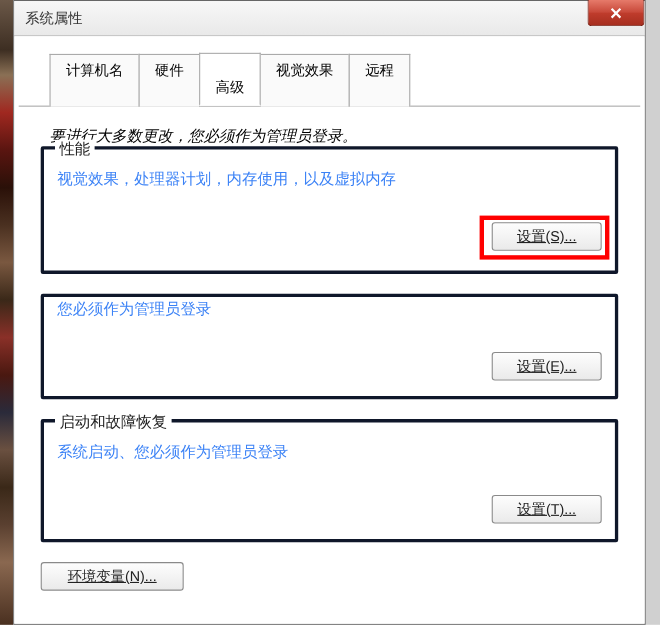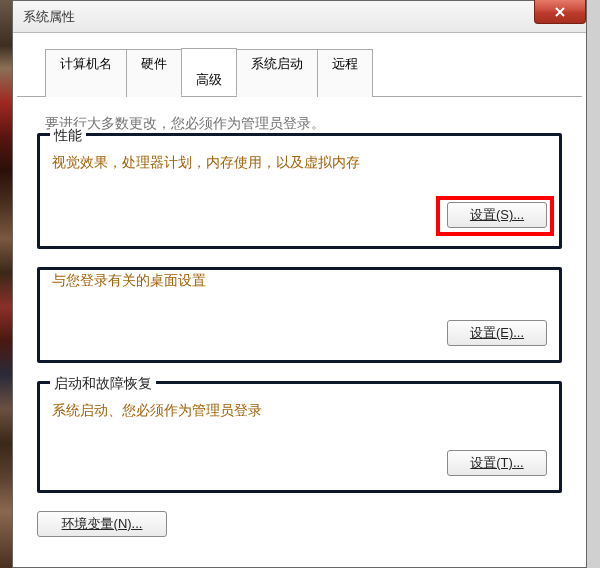--- a/index.html
+++ b/index.html
@@ -94,21 +94,22 @@
       border-top: 1px solid #aaa;
       margin: 0 4px;
       padding: 10px 20px 20px 20px;
       position: relative;
       z-index: 1;
       background: #fff;
     }
     .intro-text {
       margin: 8px 8px 0 8px;
       font-size: 14px;
-      color: #737373;
+      color: #000000;
+      font-style: italic;
     }
     .groupbox {
       border: 3px solid #0f172a;
       padding: 8px 12px 14px 12px;
       margin-bottom: 18px;
       position: relative;
       border-radius: 2px;
     }
     .groupbox-title {
       position: relative;
@@ -116,21 +117,21 @@
       left: -2px;
       background: #fff;
       display: inline-block;
       padding: 0 4px;
       font-size: 14px;
       color: #222;
       margin-bottom: -10px;
     }
     .groupbox-desc {
       font-size: 14px;
-      color: #a16207;
+      color: #3b82f6;
       margin-top: -6px;
       margin-bottom: 30px;
     }
     .btn-row {
       display: flex;
       justify-content: flex-end;
     }
     .win-button {
       min-width: 100px;
       height: 26px;
@@ -183,38 +184,38 @@
         <path d="M2 2 L10 10 M10 2 L2 10" stroke="#fff" stroke-width="2" fill="none"></path>
       </svg>
     </div>
   </div>
 
   <div class="content-area">
     <div class="tabs">
       <div class="tab">计算机名</div>
       <div class="tab">硬件</div>
       <div class="tab active">高级</div>
-      <div class="tab">系统启动</div>
+      <div class="tab">视觉效果</div>
       <div class="tab">远程</div>
     </div>
 
     <div class="tab-body">
       <div class="intro-text">要进行大多数更改，您必须作为管理员登录。</div>
 
       <div class="groupbox" style="padding-bottom:18px; position:relative;">
         <div class="groupbox-title">性能</div>
         <div class="groupbox-desc">视觉效果，处理器计划，内存使用，以及虚拟内存</div>
         <div class="btn-row">
           <button class="win-button">设置(S)...</button>
         </div>
         <div class="highlight-box" style="right:5px; bottom:10px; width:118px; height:40px;"></div>
       </div>
 
       <div class="groupbox">
-        <div class="groupbox-desc">与您登录有关的桌面设置</div>
+        <div class="groupbox-desc">您必须作为管理员登录</div>
         <div class="btn-row">
           <button class="win-button">设置(E)...</button>
         </div>
       </div>
 
       <div class="groupbox">
         <div class="groupbox-title">启动和故障恢复</div>
         <div class="groupbox-desc">系统启动、您必须作为管理员登录</div>
         <div class="btn-row">
           <button class="win-button">设置(T)...</button>

